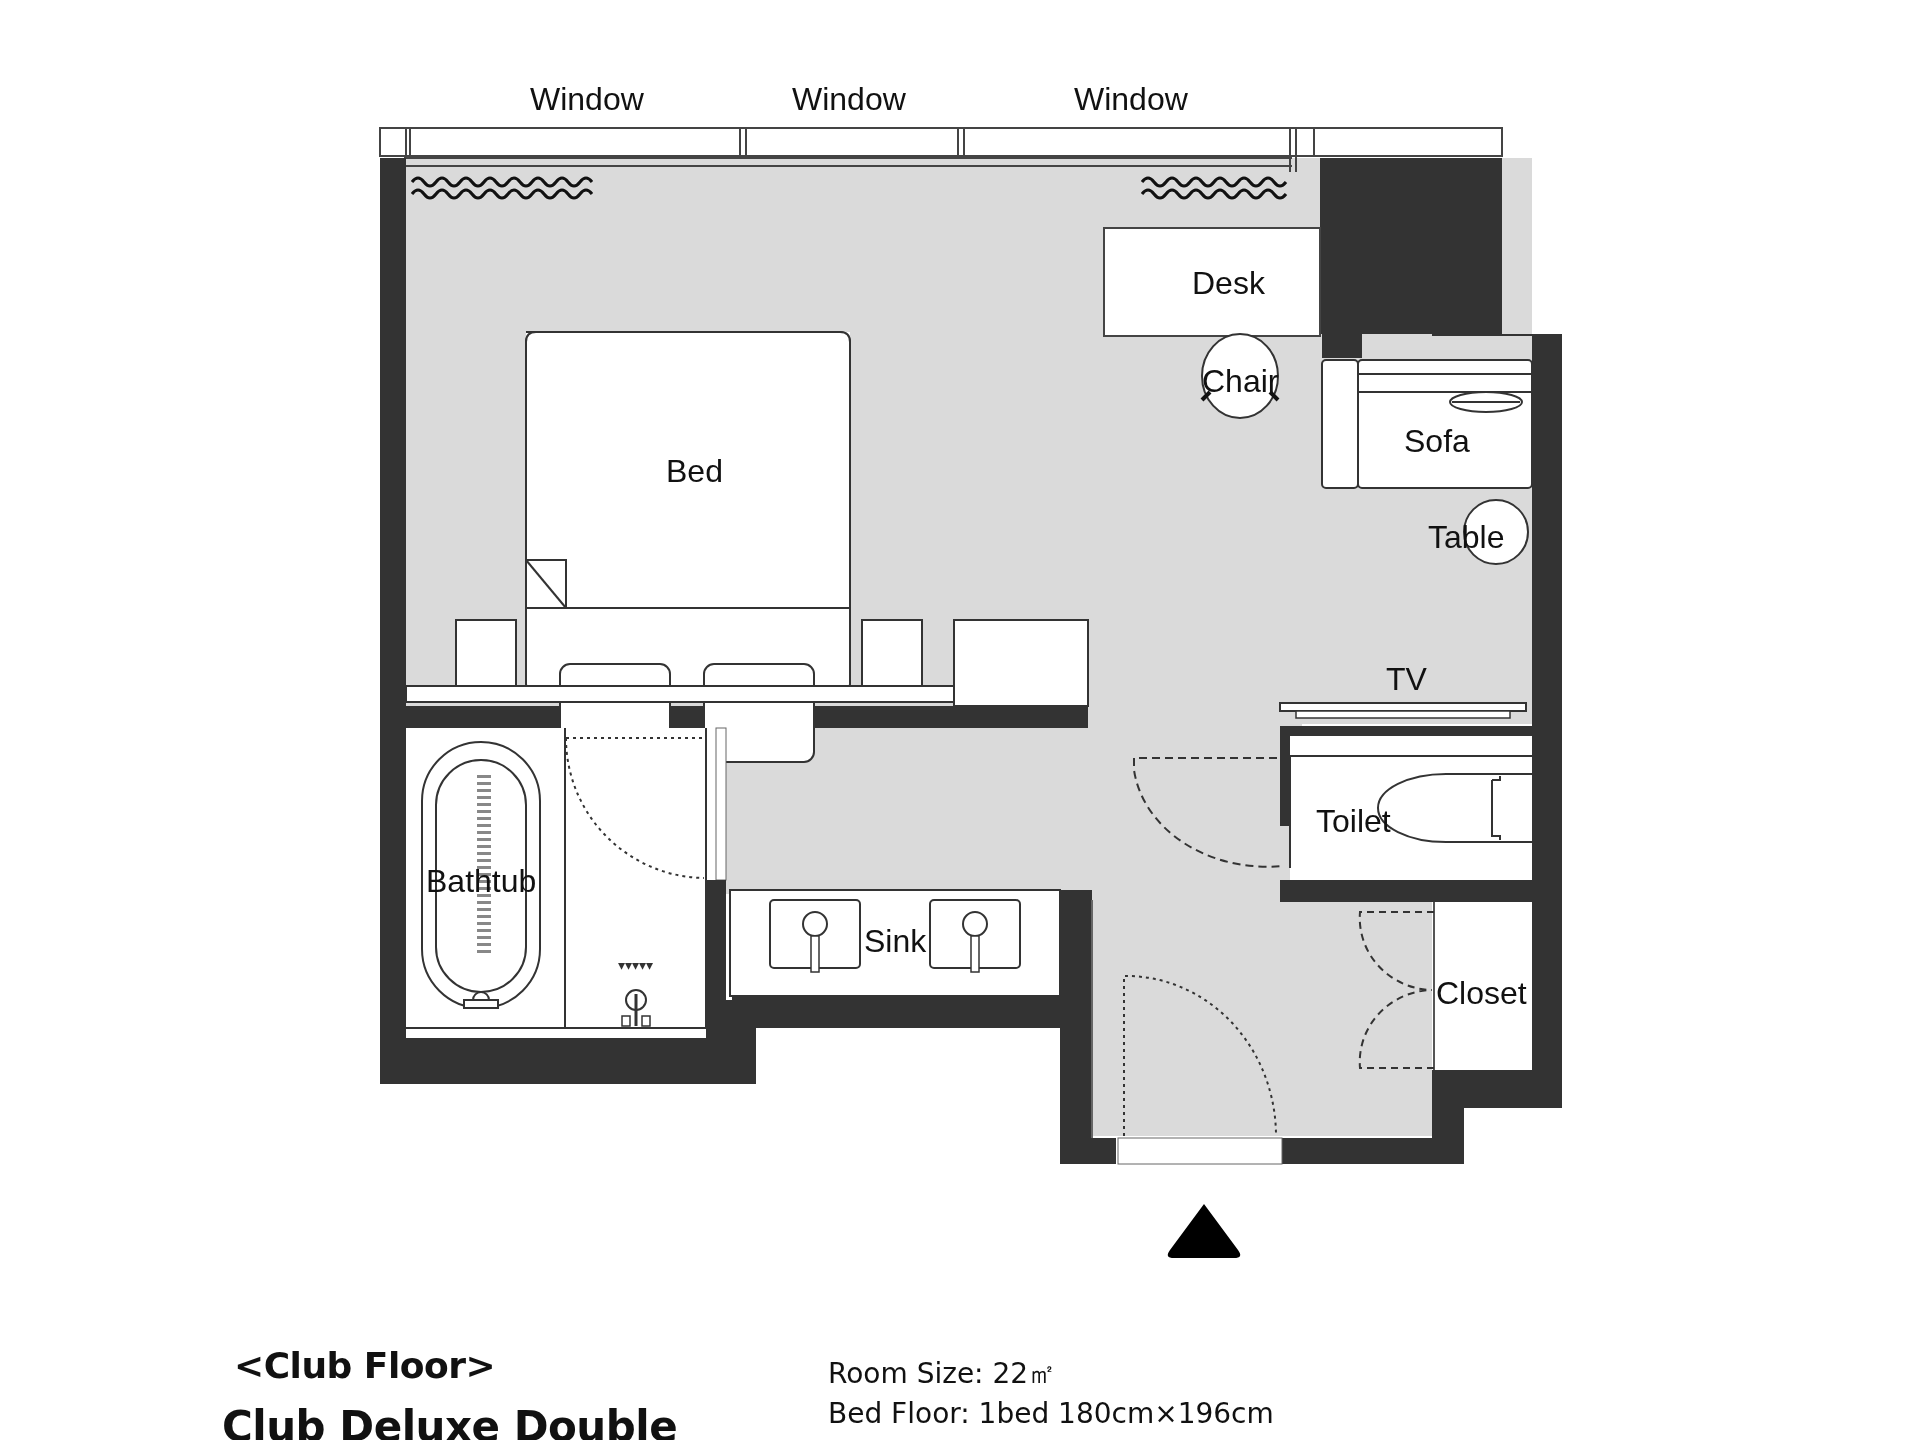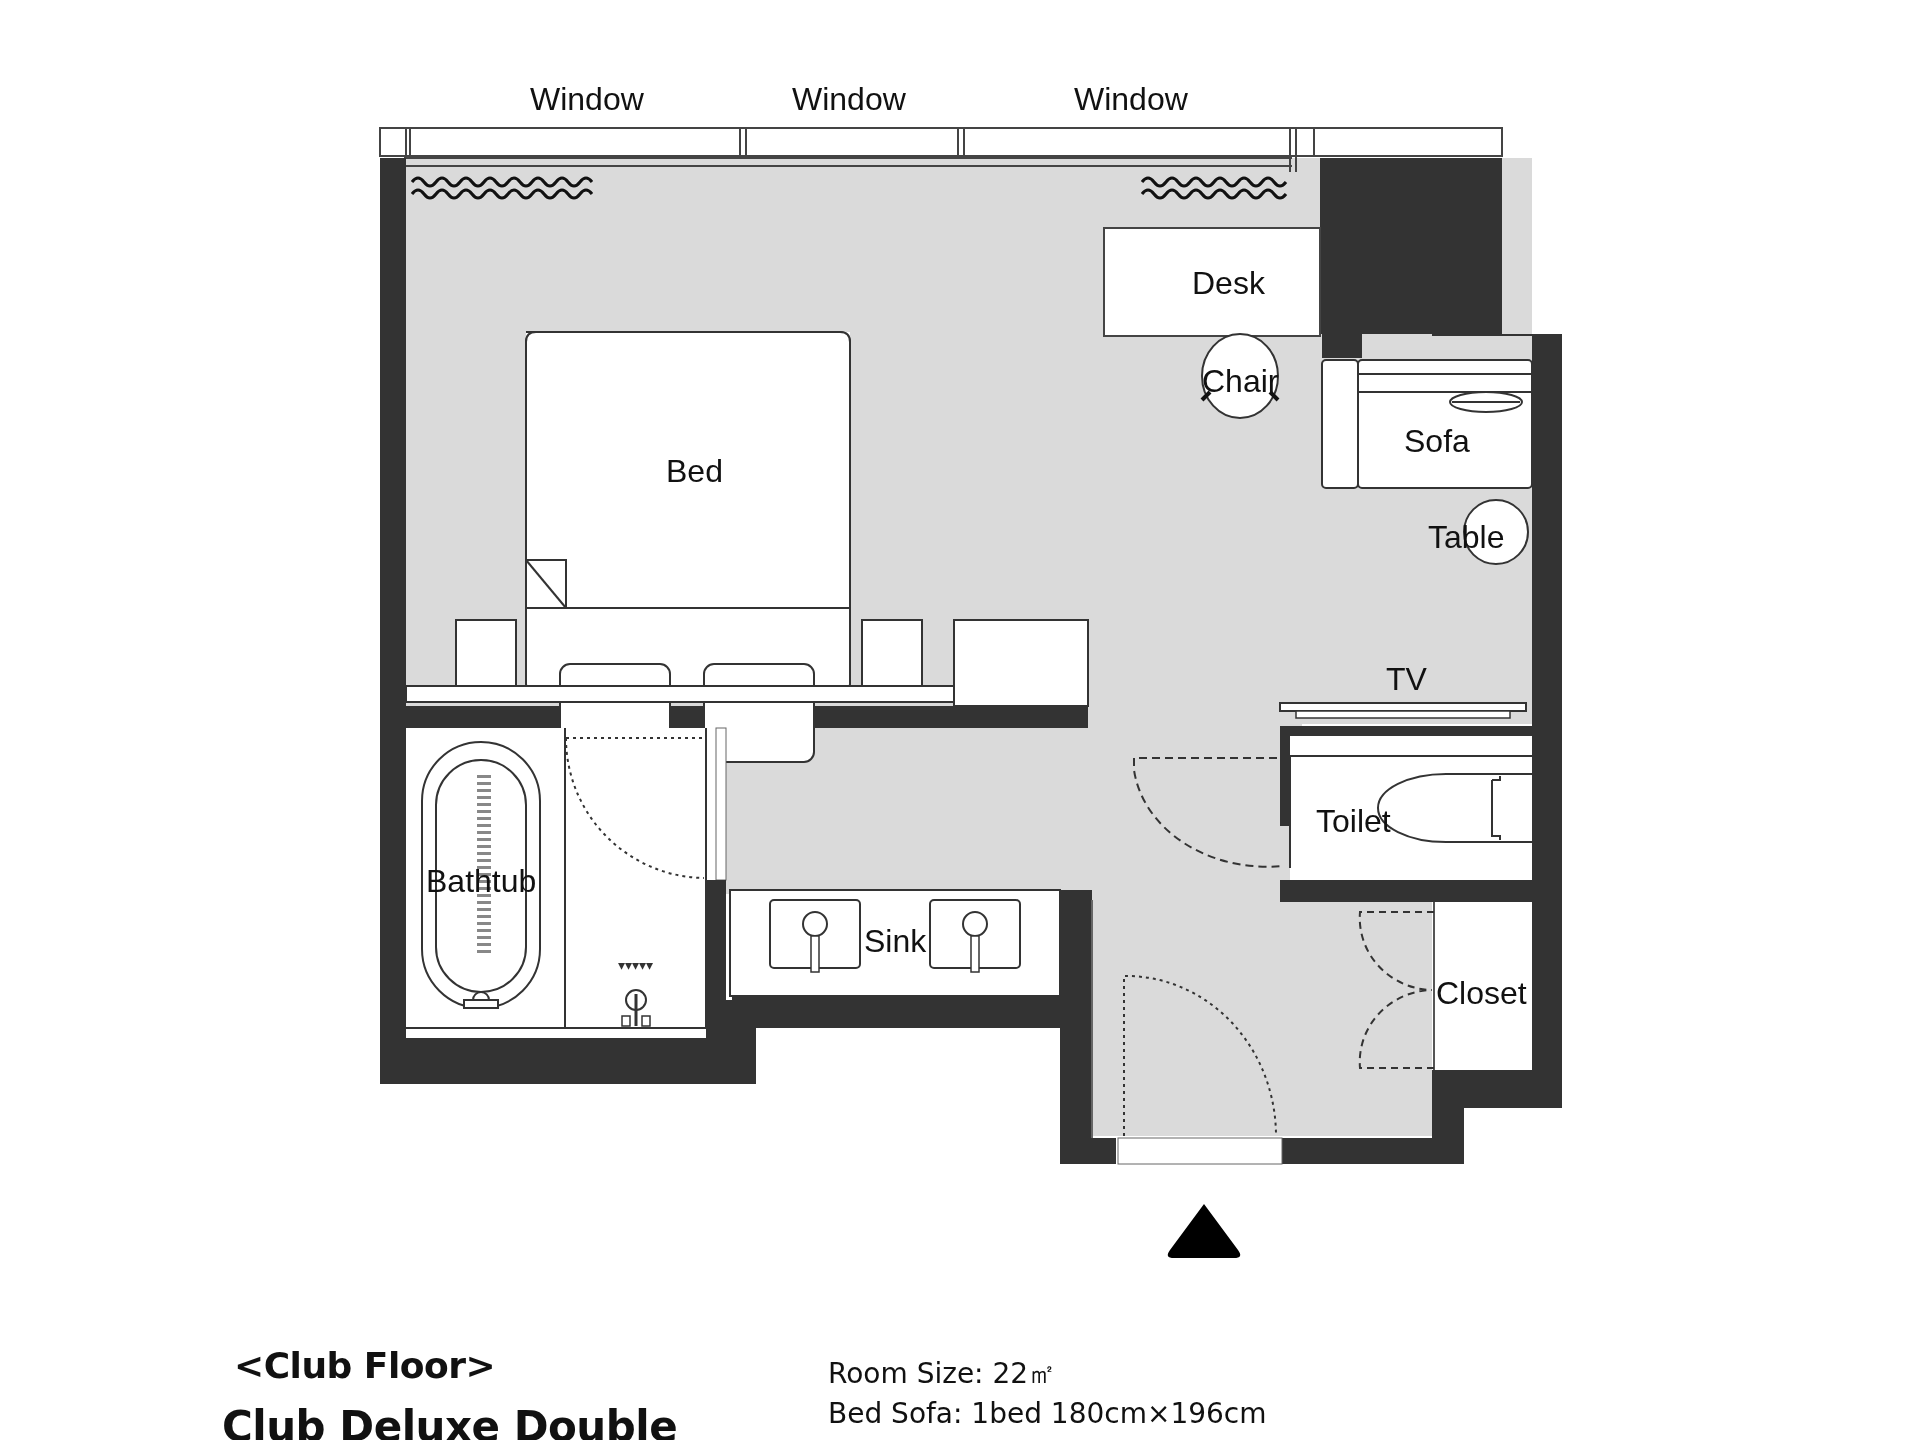--- a/index.html
+++ b/index.html
@@ -165,13 +165,13 @@
 
   <path d="M1124 1136 V976 A150 160 0 0 1 1276 1136" fill="none" stroke="#333" stroke-width="2" stroke-dasharray="3 4"></path>
   <line x1="1092" y1="900" x2="1092" y2="1138" stroke="#666" stroke-width="2"></line>
 
   <path d="M1204 1204 L1238 1250 Q1244 1258 1234 1258 H1174 Q1164 1258 1170 1250 Z" fill="#000"></path>
 </svg>
 
 <div class="caption title1">&lt;Club Floor&gt;</div>
 <div class="caption title2">Club Deluxe Double</div>
 <div class="caption spec1">Room Size: 22㎡</div>
-<div class="caption spec2">Bed Sofa: 1bed 180cm×196cm</div>
+<div class="caption spec2">Bed Floor: 1bed 180cm×196cm</div>
 
 </body></html>

